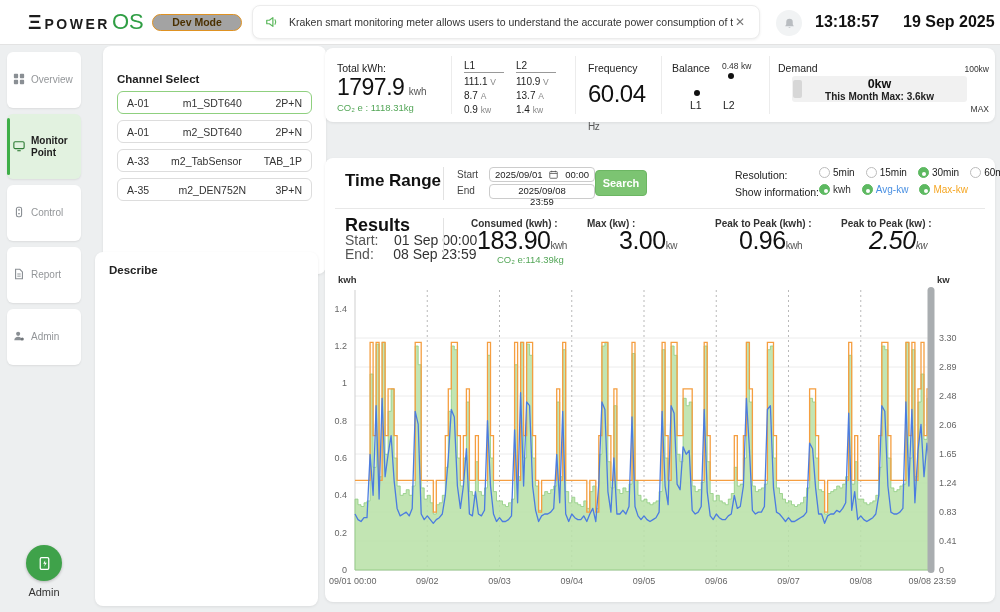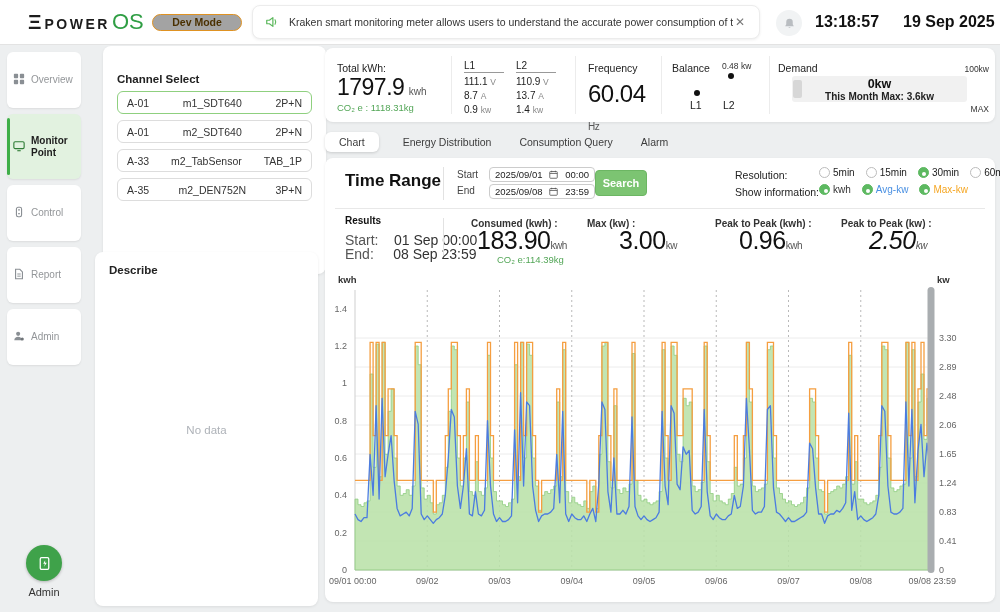--- a/index.html
+++ b/index.html
@@ -88,21 +88,21 @@
   .opt-lbl { position:absolute; font-size:10.5px; color:#222; }
   .optrow { position:absolute; display:flex; align-items:center; }
   .opt { display:flex; align-items:center; margin-right:11px; cursor:pointer; }
   .radio { width:11px; height:11px; border-radius:50%; border:1px solid #bcbcbc; background:#fff; margin-right:3px; position:relative; }
   .radio.on { background:#5db961; border-color:#5db961; }
   .radio.on::after { content:""; position:absolute; left:3.5px; top:3.5px; width:4px; height:4px; border-radius:50%; background:#fff; }
   .opt span { font-size:10px; }
   .hsep { position:absolute; left:10px; right:10px; top:50px; height:1px; background:#e8e8e8; }
 
   
-  .res-title { position:absolute; left:20px; top:57px; font-size:10px; font-weight:bold; color:#111; }
+  .res-title { position:absolute; left:20px; top:57px; font-size:18px; font-weight:bold; color:#111; }
   .res-kv { position:absolute; font-size:14px; color:#555; }
   .res-kv b { color:#333; font-weight:normal; }
   .val-lbl { position:absolute; font-size:10px; font-weight:bold; color:#333; }
   .val-big { position:absolute; font-size:25px; color:#111; letter-spacing:-0.5px; }
   .val-big .unit { font-size:10px; color:#555; }
   .val-co2 { position:absolute; font-size:9.5px; color:#53a657; }
 
   
   .axis-title { position:absolute; font-size:9.5px; font-weight:bold; color:#333; }
   .chart-svg { position:absolute; left:0px; top:120px; }
@@ -213,21 +213,20 @@
         <div class="chan-row">
           <span>A-35</span>
           <span>m2_DEN752N</span>
           <span>3P+N</span>
         </div>
       </div>
   </div>
 
   <div class="card describe-card">
     <div class="panel-title">Describe</div>
-    <div class="nodata">No data</div>
   </div>
 
   <div class="card stats-card">
     <div class="sec sec-total">
       <div class="sec-label">Total kWh:</div>
       <div><span class="bignum">1797.9</span> <span class="unit">kwh</span></div>
       <div class="co2">CO₂ e : 1118.31kg</div>
     </div>
     <div class="sec sec-l1l2">
       <div class="l1l2-grid" id="phase-grid">
@@ -258,43 +257,37 @@
       <div class="dm-100">100kw</div>
       <div class="dm-bar">
         <div class="dm-thumb"></div>
         <div class="dm-0kw">0kw</div>
         <div class="dm-max-line">This Month Max: 3.6kw</div>
       </div>
       <div class="dm-max">MAX</div>
     </div>
   </div>
 
-  <div class="tabs" id="tabs">
-      <div class="tab active">Chart</div>
-      <div class="tab">Energy Distribution</div>
-      <div class="tab">Consumption Query</div>
-      <div class="tab">Alarm</div>
-    </div>
 
   <div class="card main-card">
     <div class="tr-title">Time Range</div>
     <div class="vdiv" style="left:118px; top:9px; height:33px;"></div>
     <div class="tr-lbl" style="left:132px; top:11px;">Start</div>
     <div class="tr-lbl" style="left:132px; top:27px;">End</div>
     <div class="dtinput" style="top:9px;">
       <span>2025/09/01</span>
       <svg width="9" height="9" viewBox="0 0 12 12">
           <rect x="1" y="2" width="10" height="9" rx="1" fill="none" stroke="#555" stroke-width="1.1"></rect>
           <line x1="1" y1="4.6" x2="11" y2="4.6" stroke="#555" stroke-width="1.1"></line>
           <line x1="3.5" y1="1" x2="3.5" y2="3" stroke="#555" stroke-width="1.1"></line>
           <line x1="8.5" y1="1" x2="8.5" y2="3" stroke="#555" stroke-width="1.1"></line>
         </svg>
       <span>00:00</span>
     </div>
-    <div class="dtinput" style="top:26px;">
+    <div class="dtinput" style="top:26px;flex-direction:column;">
       <span>2025/09/08</span>
       <svg width="9" height="9" viewBox="0 0 12 12">
           <rect x="1" y="2" width="10" height="9" rx="1" fill="none" stroke="#555" stroke-width="1.1"></rect>
           <line x1="1" y1="4.6" x2="11" y2="4.6" stroke="#555" stroke-width="1.1"></line>
           <line x1="3.5" y1="1" x2="3.5" y2="3" stroke="#555" stroke-width="1.1"></line>
           <line x1="8.5" y1="1" x2="8.5" y2="3" stroke="#555" stroke-width="1.1"></line>
         </svg>
       <span>23:59</span>
     </div>
     <div class="search-btn">Search</div>

